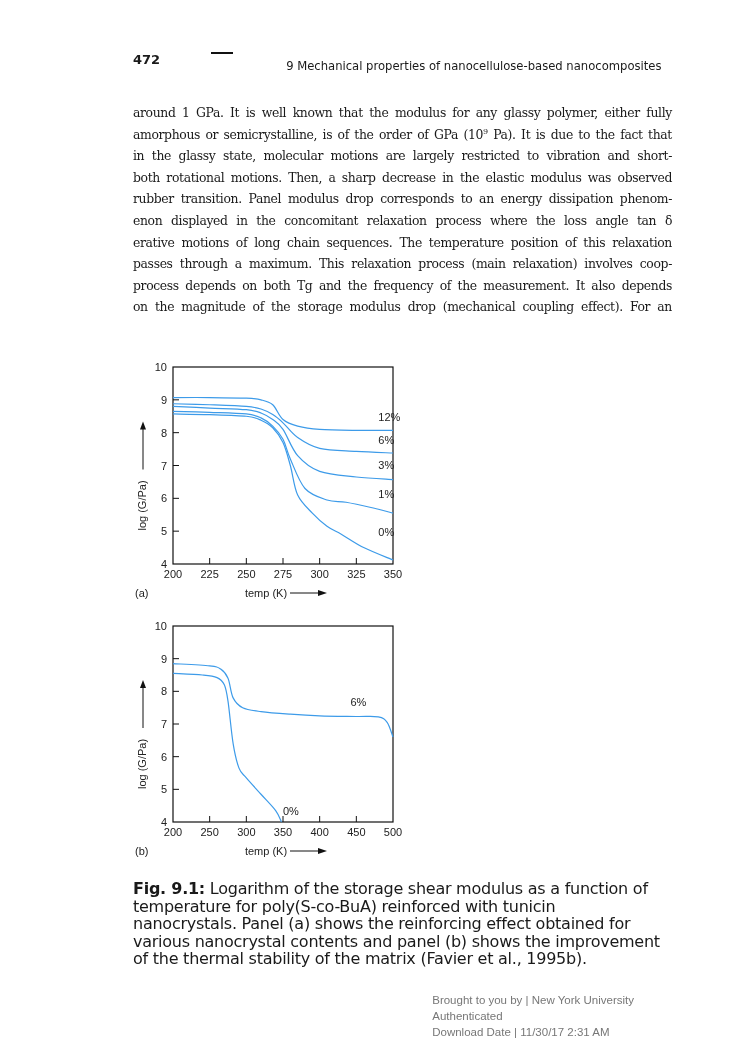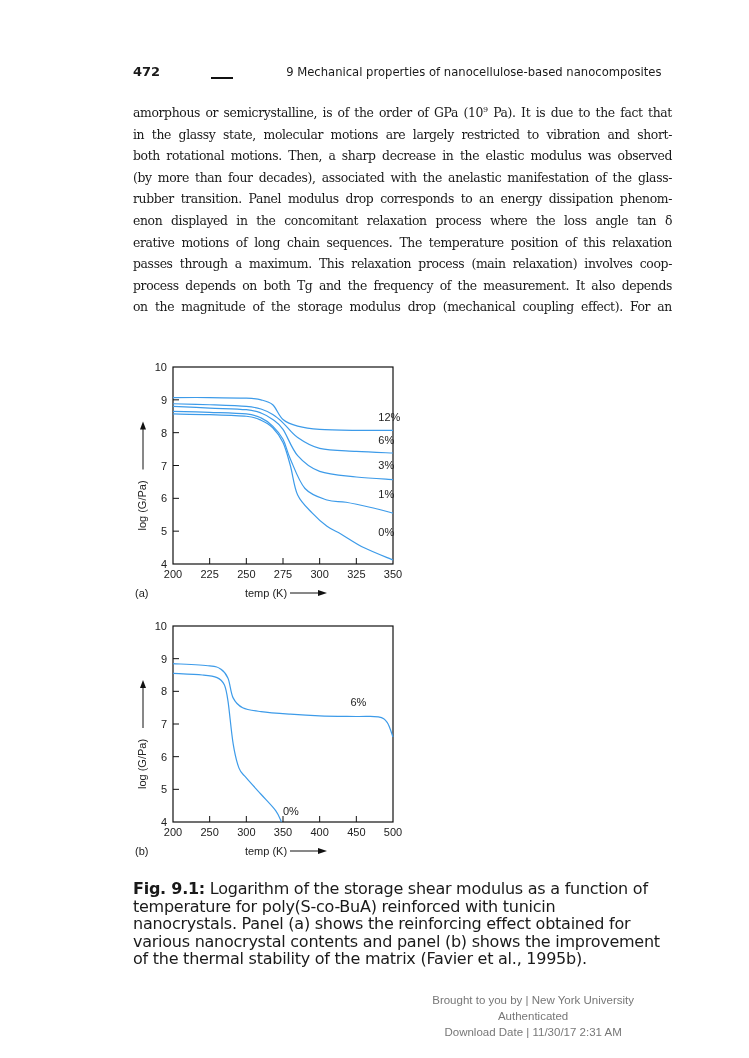--- a/index.html
+++ b/index.html
@@ -1,43 +1,43 @@
 <!DOCTYPE html>
 <html><head>
 <meta charset="utf-8">
 <style>
   html, body { margin:0; padding:0; background:#ffffff; }
   body { width:749px; height:1058px; position:relative; overflow:hidden; color:#1a1a1a; }
-  .header { position:absolute; left:133px; top:58px; font-family:"DejaVu Sans", sans-serif; font-size:12px; display:flex; align-items:flex-end;gap:39px; }
+  .header { position:absolute; left:133px; top:52px; font-family:"DejaVu Sans", sans-serif; font-size:12px; display:flex; align-items:flex-start;gap:39px; }
   .page-num { font-weight:bold; font-size:13px; }
   .dash { display:inline-block; width:22px; height:2px; background:#111; margin:0 14px 0 12px; }
   .chapter { font-size:11.6px;margin-top:7px; }
   .body-text { position:absolute; left:133px; top:102px; width:539px; font-family:"DejaVu Serif", serif; font-size:12.4px; line-height:21.6px; text-align:justify; letter-spacing:-0.35px; }
   .line { display:block; text-align:justify; text-align-last:justify; white-space:nowrap; }
   sup { font-size:8px; line-height:0; }
   .figure { position:absolute; left:0; top:0; }
   .chart-svg text { font-family:"Liberation Sans", sans-serif; }
   .caption { position:absolute; left:133px; top:880px; width:530px; font-family:"DejaVu Sans", sans-serif; font-size:16px; line-height:17.5px; letter-spacing:-0.25px; }
   .caption b { font-weight:bold; }
-  .footer { position:absolute; right:115px; top:992px; text-align:center; font-family:"Liberation Sans", sans-serif; font-size:11.5px; line-height:16px; color:#777; }
+  .footer { position:absolute; right:115px; top:992px; text-align:left; font-family:"Liberation Sans", sans-serif; font-size:11.5px; line-height:16px; color:#777; }
 </style>
 </head>
 <body>
 
 <div class="header">
   <span class="page-num">472</span>
   <span class="dash"></span>
   <span class="chapter">9  Mechanical properties of nanocellulose-based nanocomposites</span>
 </div>
 
 <div class="body-text">
+  <span class="line">around 1 GPa. It is well known that the modulus for any glassy polymer, either fully</span>
   <span class="line"><span>amorphous or semicrystalline, is of the order of GPa (10</span><sup>9</sup><span> Pa). It is due to the fact that</span></span>
   <span class="line">in the glassy state, molecular motions are largely restricted to vibration and short-</span>
   <span class="line">both rotational motions. Then, a sharp decrease in the elastic modulus was observed</span>
-  <span class="line">(by more than four decades), associated with the anelastic manifestation of the glass-</span>
   <span class="line">rubber transition. Panel modulus drop corresponds to an energy dissipation phenom-</span>
   <span class="line">enon displayed in the concomitant relaxation process where the loss angle tan δ</span>
   <span class="line">erative motions of long chain sequences. The temperature position of this relaxation</span>
   <span class="line">passes through a maximum. This relaxation process (main relaxation) involves coop-</span>
   <span class="line">process depends on both Tg and the frequency of the measurement. It also depends</span>
   <span class="line">on the magnitude of the storage modulus drop (mechanical coupling effect). For an</span>
 </div>
 
 <svg class="figure chart-svg" width="749" height="880" viewBox="0 0 749 880" xmlns="http://www.w3.org/2000/svg">
   <g id="panel-a">

